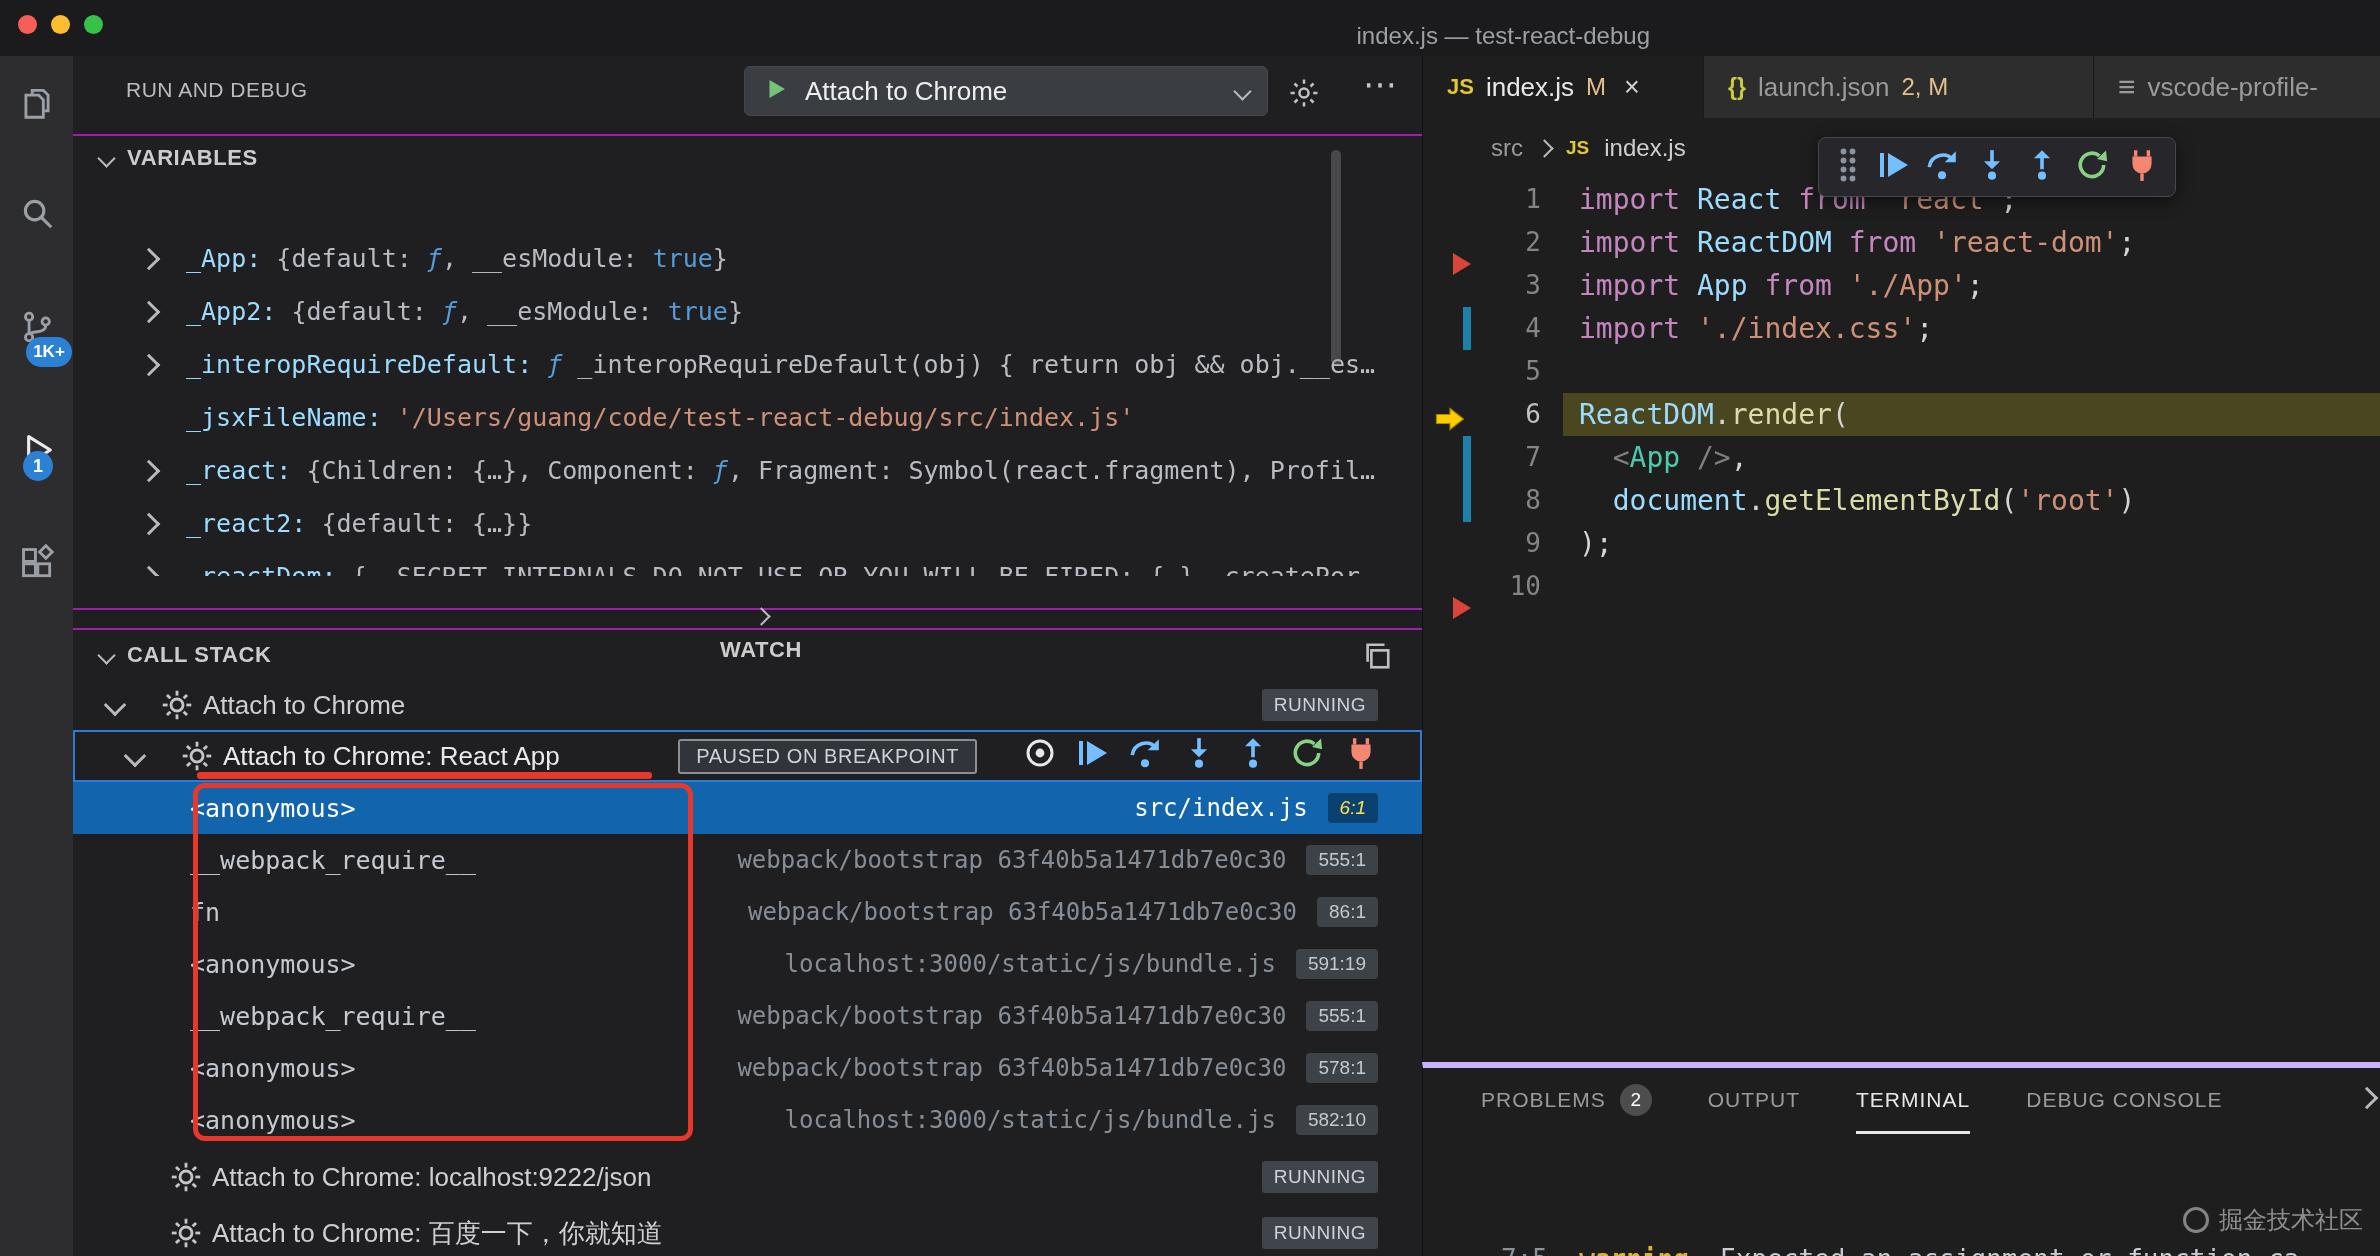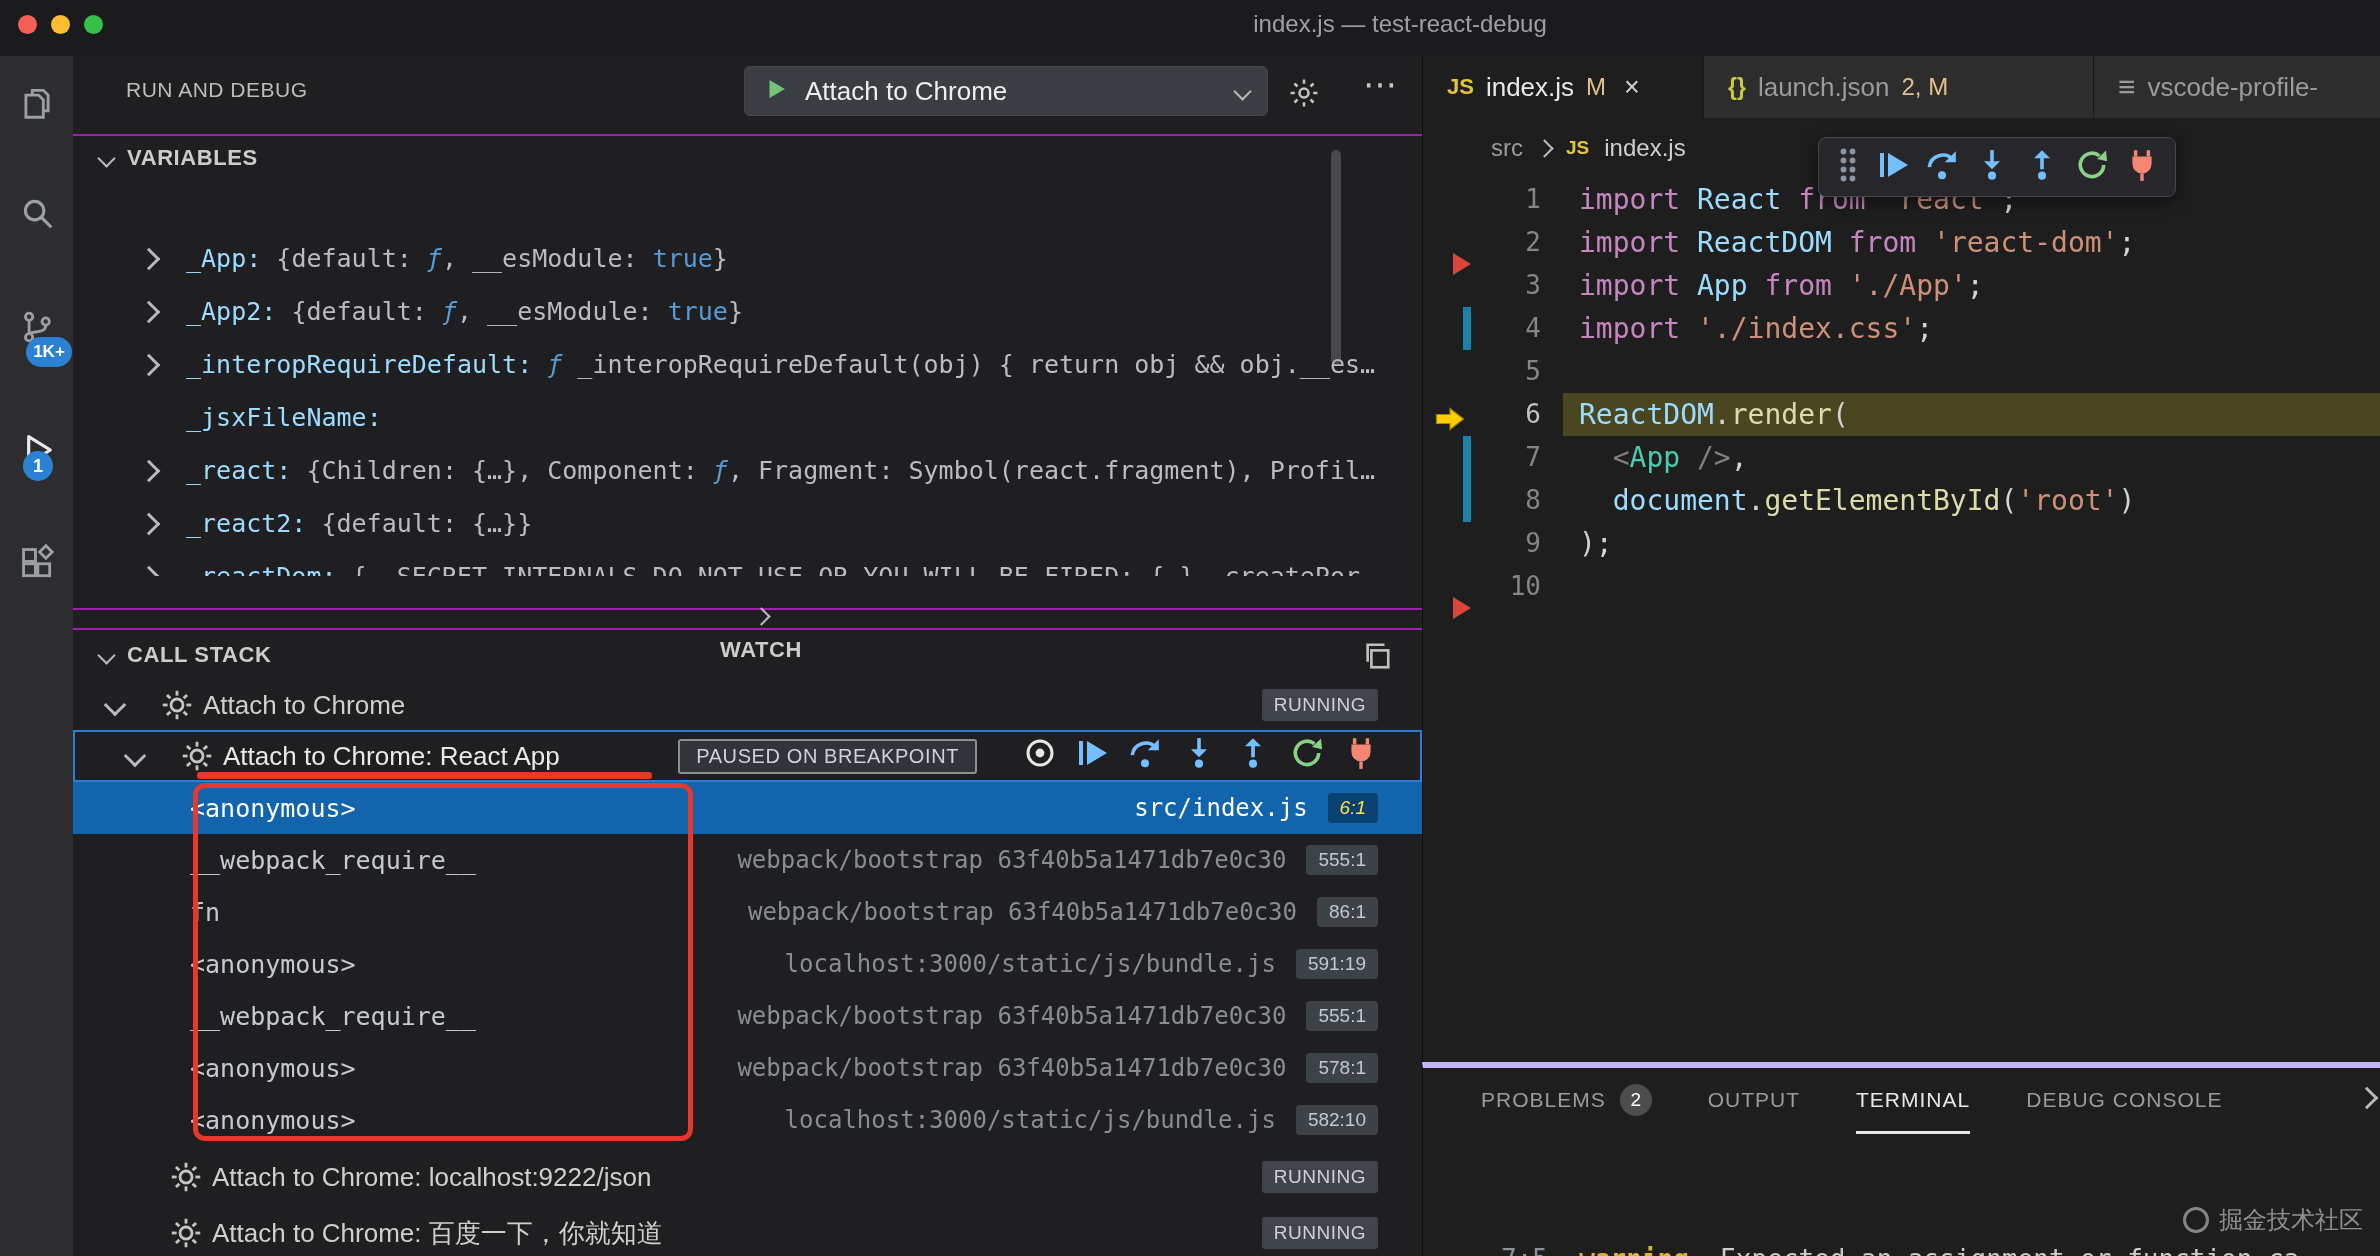--- a/index.html
+++ b/index.html
@@ -3,22 +3,22 @@
 <meta charset="utf-8">
 <style>
   html,body{margin:0;padding:0;background:#111;}
   #root{position:relative;width:2380px;height:1256px;background:#1e1e1e;overflow:hidden;
         font-family:"Liberation Sans",sans-serif;color:#cccccc;-webkit-font-smoothing:antialiased;}
   
   #titlebar{position:absolute;left:0;top:0;width:2380px;height:56px;background:#1b1b1d;}
   .lights{position:absolute;left:18px;top:15px;display:flex;gap:14px;}
   .light{width:19px;height:19px;border-radius:50%;}
   .light.red{background:#f65f57}.light.yellow{background:#fbbe2e}.light.green{background:#38c149}
-  #win-title{position:absolute;left:1150px;top:0;width:500px;height:48px;line-height:48px;
-             text-align:center;font-size:24px;color:#9da0a3;}
+  #win-title{position:absolute;left:1150px;top:12px;width:500px;height:48px;line-height:48px;
+             text-align:right;font-size:24px;color:#9da0a3;}
   
   #activitybar{position:absolute;left:0;top:56px;width:73px;height:1200px;background:#2d2d30;border-right:1px solid #1a1a1c;}
   .abit{position:absolute;left:0;width:73px;display:flex;justify-content:center;}
   .abadge{position:absolute;background:#2b82d4;color:#fff;display:flex;align-items:center;justify-content:center;
           font-size:17px;font-weight:bold;z-index:2;}
   
   #sidebar{position:absolute;left:73px;top:56px;width:1349px;height:1200px;background:#1f1f22;overflow:hidden;}
   #sb-toolbar{position:absolute;left:0;top:0;width:100%;height:78px;}
   #sb-title{position:absolute;left:53px;top:22px;font-size:21px;letter-spacing:.5px;color:#bcbcbc;}
   #launch-select{position:absolute;left:671px;top:10px;width:524px;height:50px;background:#3a3d41;border:1px solid #46464b;
@@ -205,21 +205,21 @@
     </div>
 
     <div id="sec-variables" class="sec-hdr">
       <span class="chev down small"></span>
       <span>VARIABLES</span>
     </div>
     <div id="variables-list">
         <div class="vrow"><span class="vchev"><span class="chev right"></span></span><span class="vname">_App</span><span class="vpunct">: </span><span class="vval"><span class="tok-val">{default: </span><span class="tok-fn">ƒ</span><span class="tok-val">, __esModule: </span><span class="tok-bool">true</span><span class="tok-val">}</span></span></div>
         <div class="vrow"><span class="vchev"><span class="chev right"></span></span><span class="vname">_App2</span><span class="vpunct">: </span><span class="vval"><span class="tok-val">{default: </span><span class="tok-fn">ƒ</span><span class="tok-val">, __esModule: </span><span class="tok-bool">true</span><span class="tok-val">}</span></span></div>
         <div class="vrow"><span class="vchev"><span class="chev right"></span></span><span class="vname">_interopRequireDefault</span><span class="vpunct">: </span><span class="vval"><span class="tok-fn">ƒ</span><span class="tok-val"> _interopRequireDefault(obj) { return obj &amp;&amp; obj.__es…</span></span></div>
-        <div class="vrow"><span class="vchev"></span><span class="vname">_jsxFileName</span><span class="vpunct">: </span></div>
+        <div class="vrow"><span class="vchev"></span><span class="vname">_jsxFileName</span><span class="vpunct">: </span><span class="vval"><span class="tok-str">'/Users/guang/code/test-react-debug/src/index.js'</span></span></div>
         <div class="vrow"><span class="vchev"><span class="chev right"></span></span><span class="vname">_react</span><span class="vpunct">: </span><span class="vval"><span class="tok-val">{Children: {…}, Component: </span><span class="tok-fn">ƒ</span><span class="tok-val">, Fragment: Symbol(react.fragment), Profil…</span></span></div>
         <div class="vrow"><span class="vchev"><span class="chev right"></span></span><span class="vname">_react2</span><span class="vpunct">: </span><span class="vval"><span class="tok-val">{default: {…}}</span></span></div>
         <div class="vrow"><span class="vchev"><span class="chev right"></span></span><span class="vname">_reactDom</span><span class="vpunct">: </span><span class="vval"><span class="tok-val">{__SECRET_INTERNALS_DO_NOT_USE_OR_YOU_WILL_BE_FIRED: {…}, createPor…</span></span></div>
       </div>
     <div id="var-scrollbar"></div>
 
     <div id="sec-watch" class="sec-hdr">
       <span class="chev right small"></span>
       <span>WATCH</span>
     </div>

